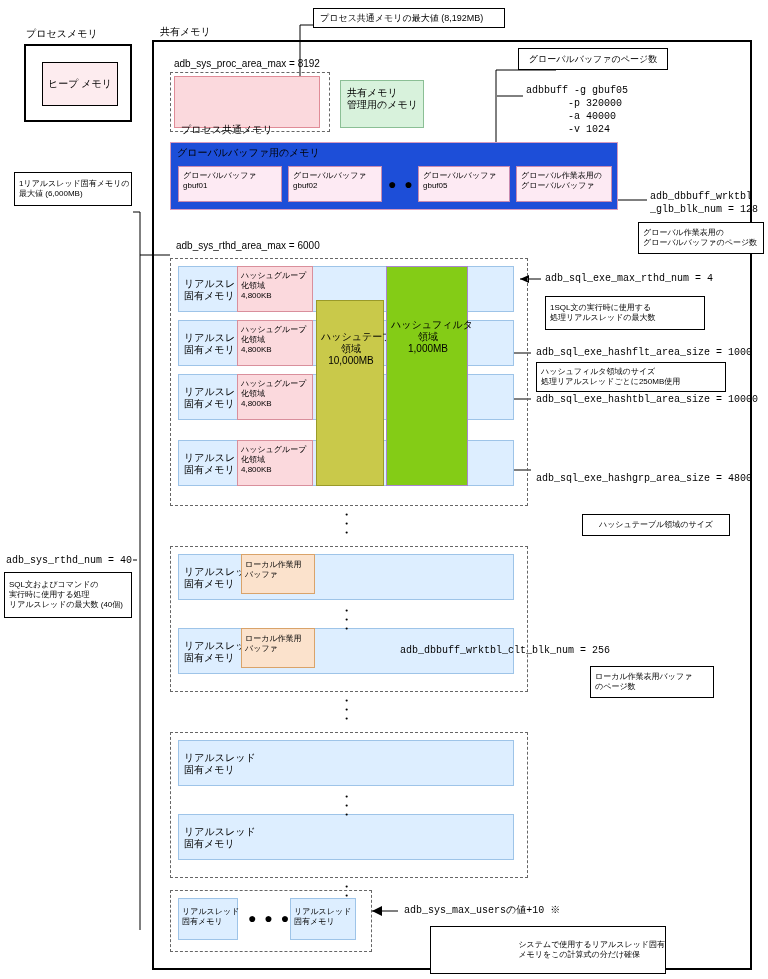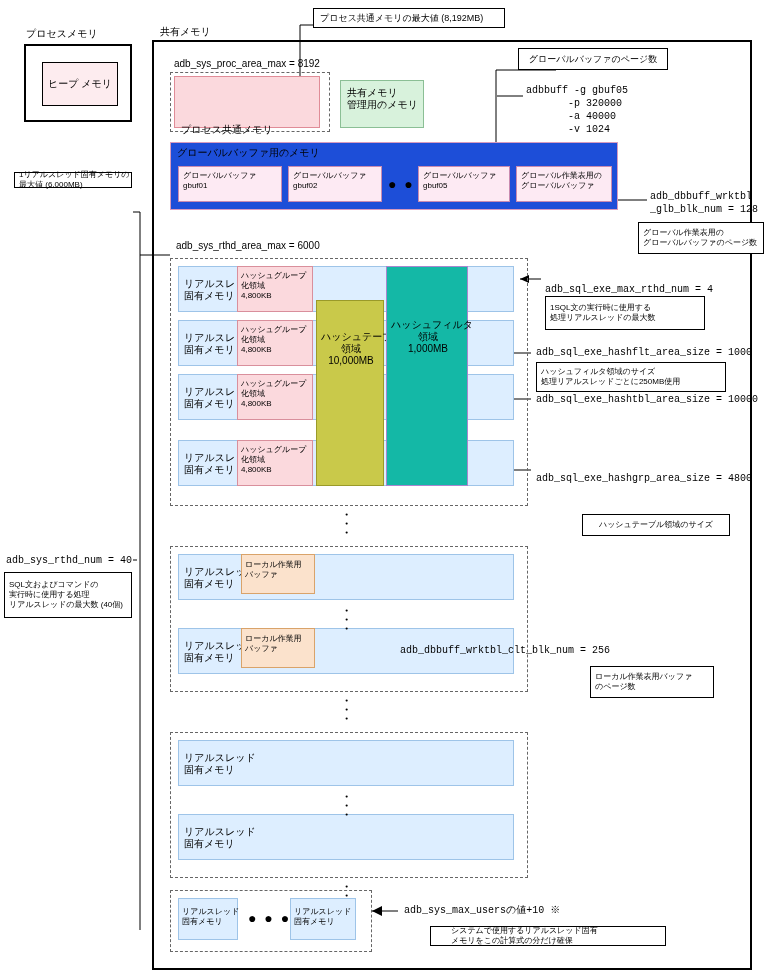--- a/index.html
+++ b/index.html
@@ -36,21 +36,21 @@
 
   .proc-shared { background: #fbd9dd; border: 1px solid #e08c97; }
   .shared-mgmt { background: #d8f2dc; border: 1px solid #8bbf95; }
 
   .glob-area { background: #1d4ed8; border: 1px solid #d79bbe; }
   .gbuf { background: #fdeaf3; border: 1px solid #c98bb0; }
 
   .rthd-row { background: #ddeeff; border: 1px solid #9ec4e8; }
   .hashgrp { background: #fbd9dd; border: 1px solid #d98f9c; }
   .hashtable { background: #c9c94a; border: 1px solid #9a9a29; }
-  .hashfilter { background: #14b8a6; border: 1px solid #a886cf; }
+  .hashfilter { background: #84cc16; border: 1px solid #a886cf; }
   .localbuf { background: #fbe2cc; border: 1px solid #d9a濃; }
   .localbuf { background: #fbe2cc; border: 1px solid #d9a36a; }
 
   .callout { border: 1px solid #000; background: #fff; }
   .callout .lbl { }
 
   svg.lines { position: absolute; left: 0; top: 0; width: 768px; height: 979px; pointer-events: none; }
   .dots { font-size: 14px; letter-spacing: 2px; }
   .vdots { font-size: 13px; line-height: 9px; text-align: center; }
 </style>
@@ -252,26 +252,26 @@
        -a 40000
        -v 1024</div>
 
   <div class="abs mono" style="left:650px; top:190px;">adb_dbbuff_wrktbl
 _glb_blk_num = 128</div>
   <div class="abs callout" style="left:638px; top:222px; width:126px; height:32px; display:flex; align-items:center; padding-left:4px;">
     <span class="lbl tiny">グローバル作業表用の
 グローバルバッファのページ数</span>
   </div>
 
-  <div class="abs callout" style="left:14px; top:172px; width:118px; height:16px; display:flex; align-items:center; padding-left:4px;">
+  <div class="abs callout" style="left:14px; top:172px; width:118px; height:34px; display:flex; align-items:center; padding-left:4px;">
     <span class="lbl tiny">1リアルスレッド固有メモリの
 最大値 (6,000MB)</span>
   </div>
 
-  <div class="abs mono" style="left:545px; top:272px;margin-top:11px;">adb_sql_exe_max_rthd_num = 4</div>
+  <div class="abs mono" style="left:545px; top:272px;">adb_sql_exe_max_rthd_num = 4</div>
   <div class="abs callout" style="left:545px; top:296px; width:160px; height:34px; display:flex; align-items:center; padding-left:4px;">
     <span class="lbl tiny">1SQL文の実行時に使用する
 処理リアルスレッドの最大数</span>
   </div>
 
   <div class="abs mono" style="left:536px; top:346px;">adb_sql_exe_hashflt_area_size = 1000</div>
   <div class="abs callout" style="left:536px; top:362px; width:190px; height:30px; display:flex; align-items:center; padding-left:4px;">
     <span class="lbl tiny">ハッシュフィルタ領域のサイズ
 処理リアルスレッドごとに250MB使用</span>
   </div>
@@ -290,18 +290,18 @@
 リアルスレッドの最大数 (40個)</span>
   </div>
 
   <div class="abs mono" style="left:400px; top:644px;">adb_dbbuff_wrktbl_clt_blk_num = 256</div>
   <div class="abs callout" style="left:590px; top:666px; width:124px; height:32px; display:flex; align-items:center; padding-left:4px;">
     <span class="lbl tiny">ローカル作業表用バッファ
 のページ数</span>
   </div>
 
   <div class="abs mono" style="left:404px; top:904px;">adb_sys_max_usersの値+10 ※</div>
-  <div class="abs callout" style="left:430px; top:926px; width:236px; height:20px; display:flex; align-items:center; padding-left:20px;">
+  <div class="abs callout" style="left:430px; top:926px; width:236px; height:48px; display:flex; align-items:center; padding-left:20px;justify-content:flex-end;">
     <span class="lbl tiny">システムで使用するリアルスレッド固有
 メモリをこの計算式の分だけ確保</span>
   </div>
 
 </div>
 
 </body></html>

